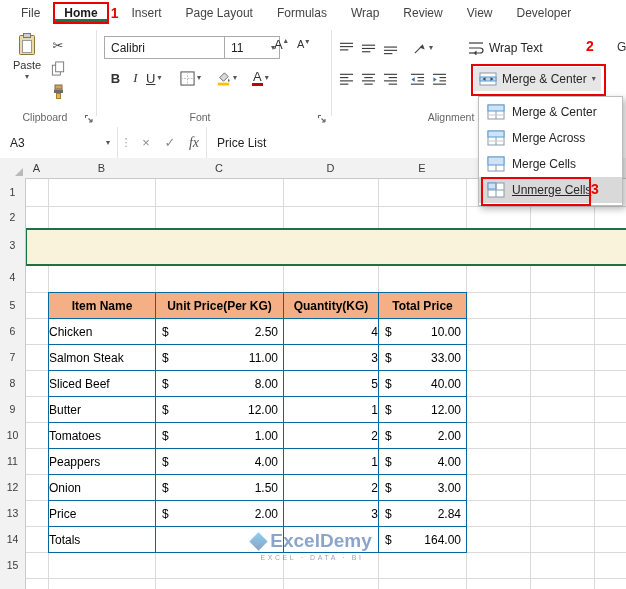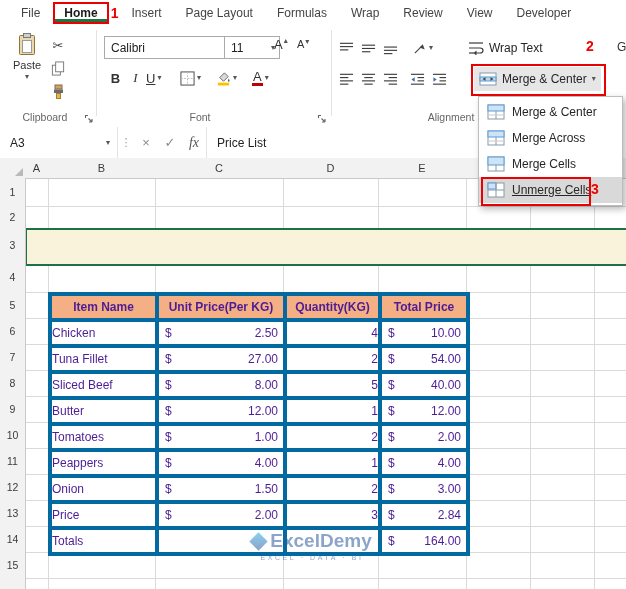--- a/index.html
+++ b/index.html
@@ -48,21 +48,21 @@
   .vl{position:absolute;top:20px;bottom:0;width:1px;background:#dadada;display:block}
   .hlz{position:absolute;left:25px;right:0;height:1px;background:#dadada;display:block}
   .corner{position:absolute;left:0;top:0;width:25px;height:20px;background:#F2F2F2;border-right:1px solid #c9c9c9;border-bottom:1px solid #c9c9c9;z-index:5}
   .tri{position:absolute;right:2px;bottom:2px;width:0;height:0;border-left:8px solid transparent;border-bottom:8px solid #b9b9b9;display:block}
   .ch{position:absolute;top:0;height:20px;background:#F2F2F2;border-right:1px solid #d0d0d0;border-bottom:1px solid #c9c9c9;display:flex;align-items:center;justify-content:center;font-size:11px;color:#3b3b3b;z-index:5}
   .rh{position:absolute;left:0;width:25px;background:#F2F2F2;border-right:1px solid #c9c9c9;border-bottom:1px solid #d0d0d0;display:flex;align-items:center;justify-content:center;font-size:10.5px;color:#3b3b3b;z-index:5}
   .titlecell{position:absolute;left:48px;top:20px;width:330px;height:28px;background:#BDD7EE;display:flex;align-items:center;justify-content:center;font-weight:bold;font-size:15px;color:#141414;z-index:2}
   .rowsel{position:absolute;left:25px;top:70px;width:604px;height:34px;background:#FAF3DB;border:2px solid #1E7145;z-index:2}
   .xtable{position:absolute;left:48px;top:134px;border-collapse:collapse;table-layout:fixed;background:#fff;z-index:3}
   .xtable tr{height:26px}
-  .xtable th,.xtable td{border:4px solid #0369a1;padding:0;font-size:12px;color:#4c1d95;overflow:hidden}
+  .xtable th,.xtable td{border:1px solid #0369a1;padding:0;font-size:12px;color:#000000;overflow:hidden}
   .xtable th{background:#F4B084;font-weight:bold;text-align:center}
   .tname{padding-left:5px;text-align:left}
   .tqty{text-align:right;padding-right:5px}
   .acct{display:flex;justify-content:space-between;align-items:center;height:100%;padding:0 5px 0 6px}
   .wm{position:absolute;left:222px;top:372px;width:180px;text-align:center;opacity:.55;z-index:4;pointer-events:none}
   .wmrow{display:flex;align-items:center;justify-content:center;gap:5px}
   .wmlogo{width:13px;height:13px;background:linear-gradient(135deg,#29ABE2,#2F5597);transform:rotate(45deg);display:block}
   .wmbrand{font-size:19px;font-weight:bold;color:#2E5A9E}
   .wmtag{font-size:7px;letter-spacing:2.6px;color:#2E5A9E;margin-top:2px}
 
@@ -383,32 +383,32 @@
             </td>
         <td class="tqty">4</td>
         <td>
               <div class="acct">
                 <span>$</span>
                 <span>10.00</span>
               </div>
             </td>
       </tr>
       <tr>
-        <td class="tname">Tuna Fillet</td>
-        <td>
-              <div class="acct">
-                <span>$</span>
-                <span>27.00</span>
-              </div>
-            </td>
-        <td class="tqty">2</td>
-        <td>
-              <div class="acct">
-                <span>$</span>
-                <span>54.00</span>
+        <td class="tname">Salmon Steak</td>
+        <td>
+              <div class="acct">
+                <span>$</span>
+                <span>11.00</span>
+              </div>
+            </td>
+        <td class="tqty">3</td>
+        <td>
+              <div class="acct">
+                <span>$</span>
+                <span>33.00</span>
               </div>
             </td>
       </tr>
       <tr>
         <td class="tname">Sliced Beef</td>
         <td>
               <div class="acct">
                 <span>$</span>
                 <span>8.00</span>
               </div>

